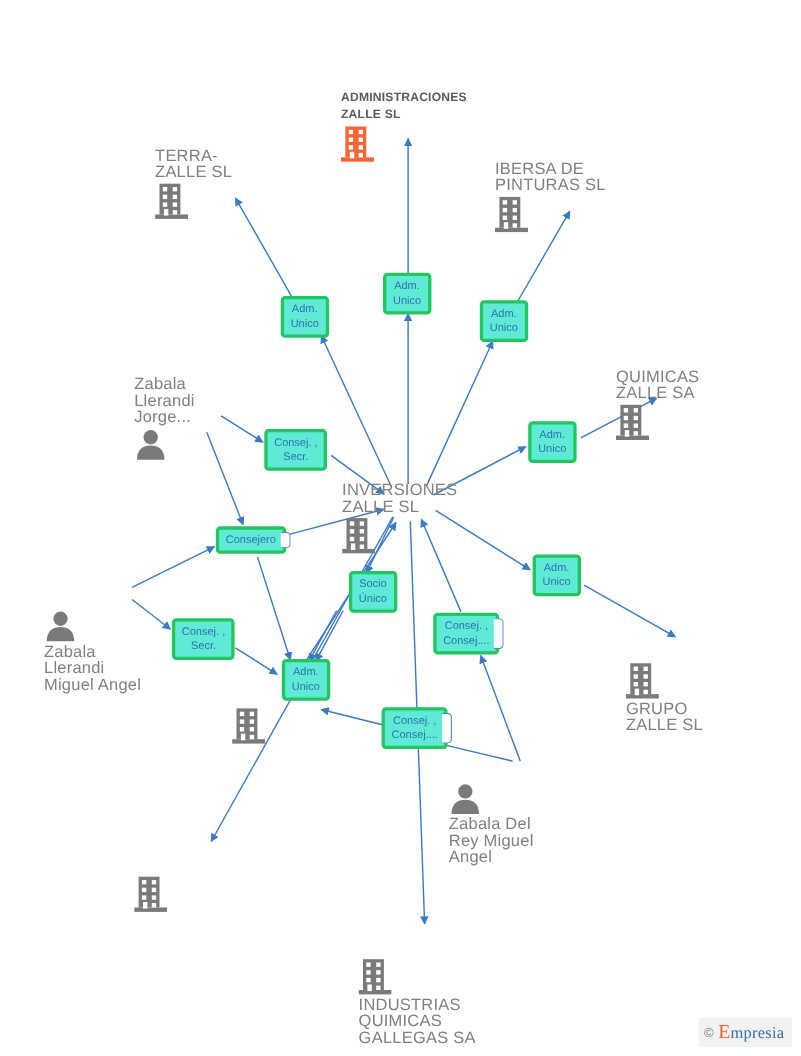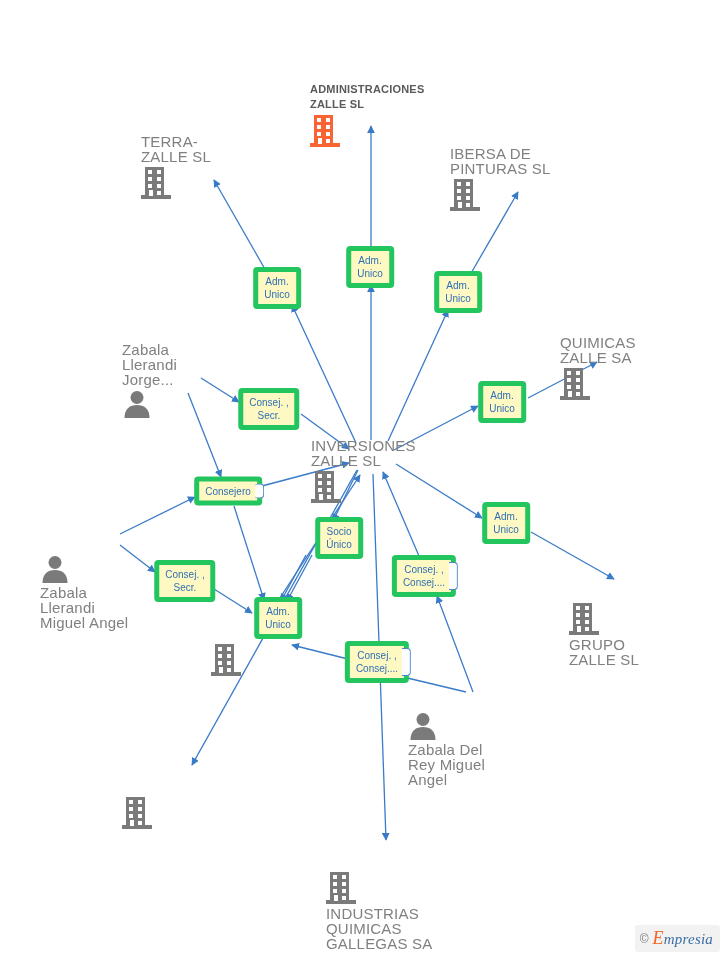--- a/index.html
+++ b/index.html
@@ -49,22 +49,22 @@
 
   .node.highlight .caption {
     color: #5a5a5a;
     font-weight: bold;
     font-size: 11px;
   }
 
   .edge-label {
     position: absolute;
     transform: translate(-50%, -50%);
-    background: #fef9c3;
-    border: 5px solid #22c55e;
+    background: #5eead4;
+    border: 3px solid #22c55e;
     border-radius: 4px;
     color: #2f6fb5;
     font-size: 10px;
     line-height: 13px;
     text-align: center;
     padding: 3px 6px;
     white-space: pre-line;
     z-index: 5;
     box-sizing: border-box;
   }
@@ -92,21 +92,20 @@
     padding: 3px 7px 3px 5px;
     border-radius: 3px;
     z-index: 8;
   }
   .watermark .copy {
     color: #808080;
     font-size: 12px;
   }
   .watermark .brand {
     font-family: "Liberation Serif", serif;
-    font-style: italic;
     font-size: 15px;
     color: #3b6ea5;
     letter-spacing: 0.2px;
   }
   .watermark .brand .cap {
     color: #f26522;
     font-size: 18px;
   }
 </style>
 </head>

